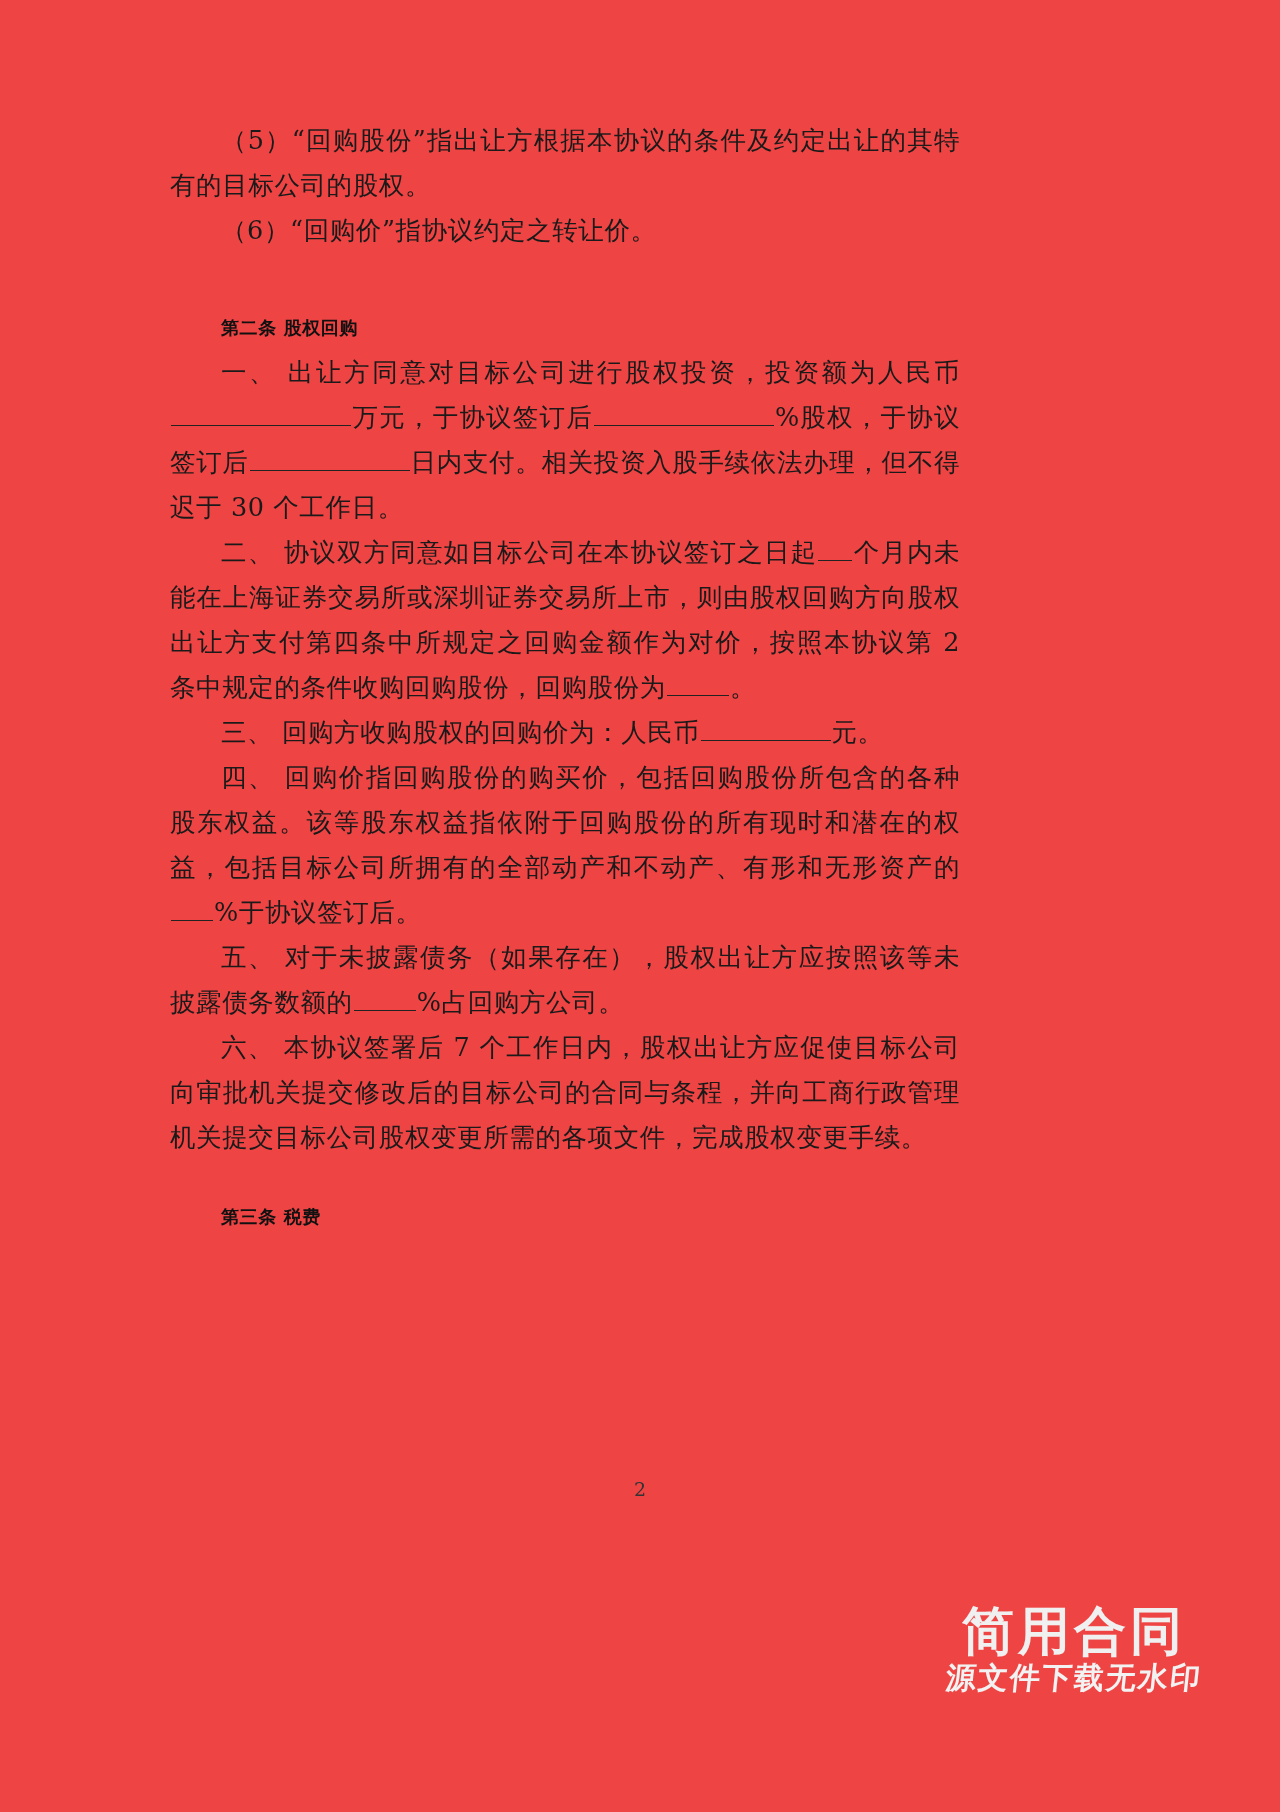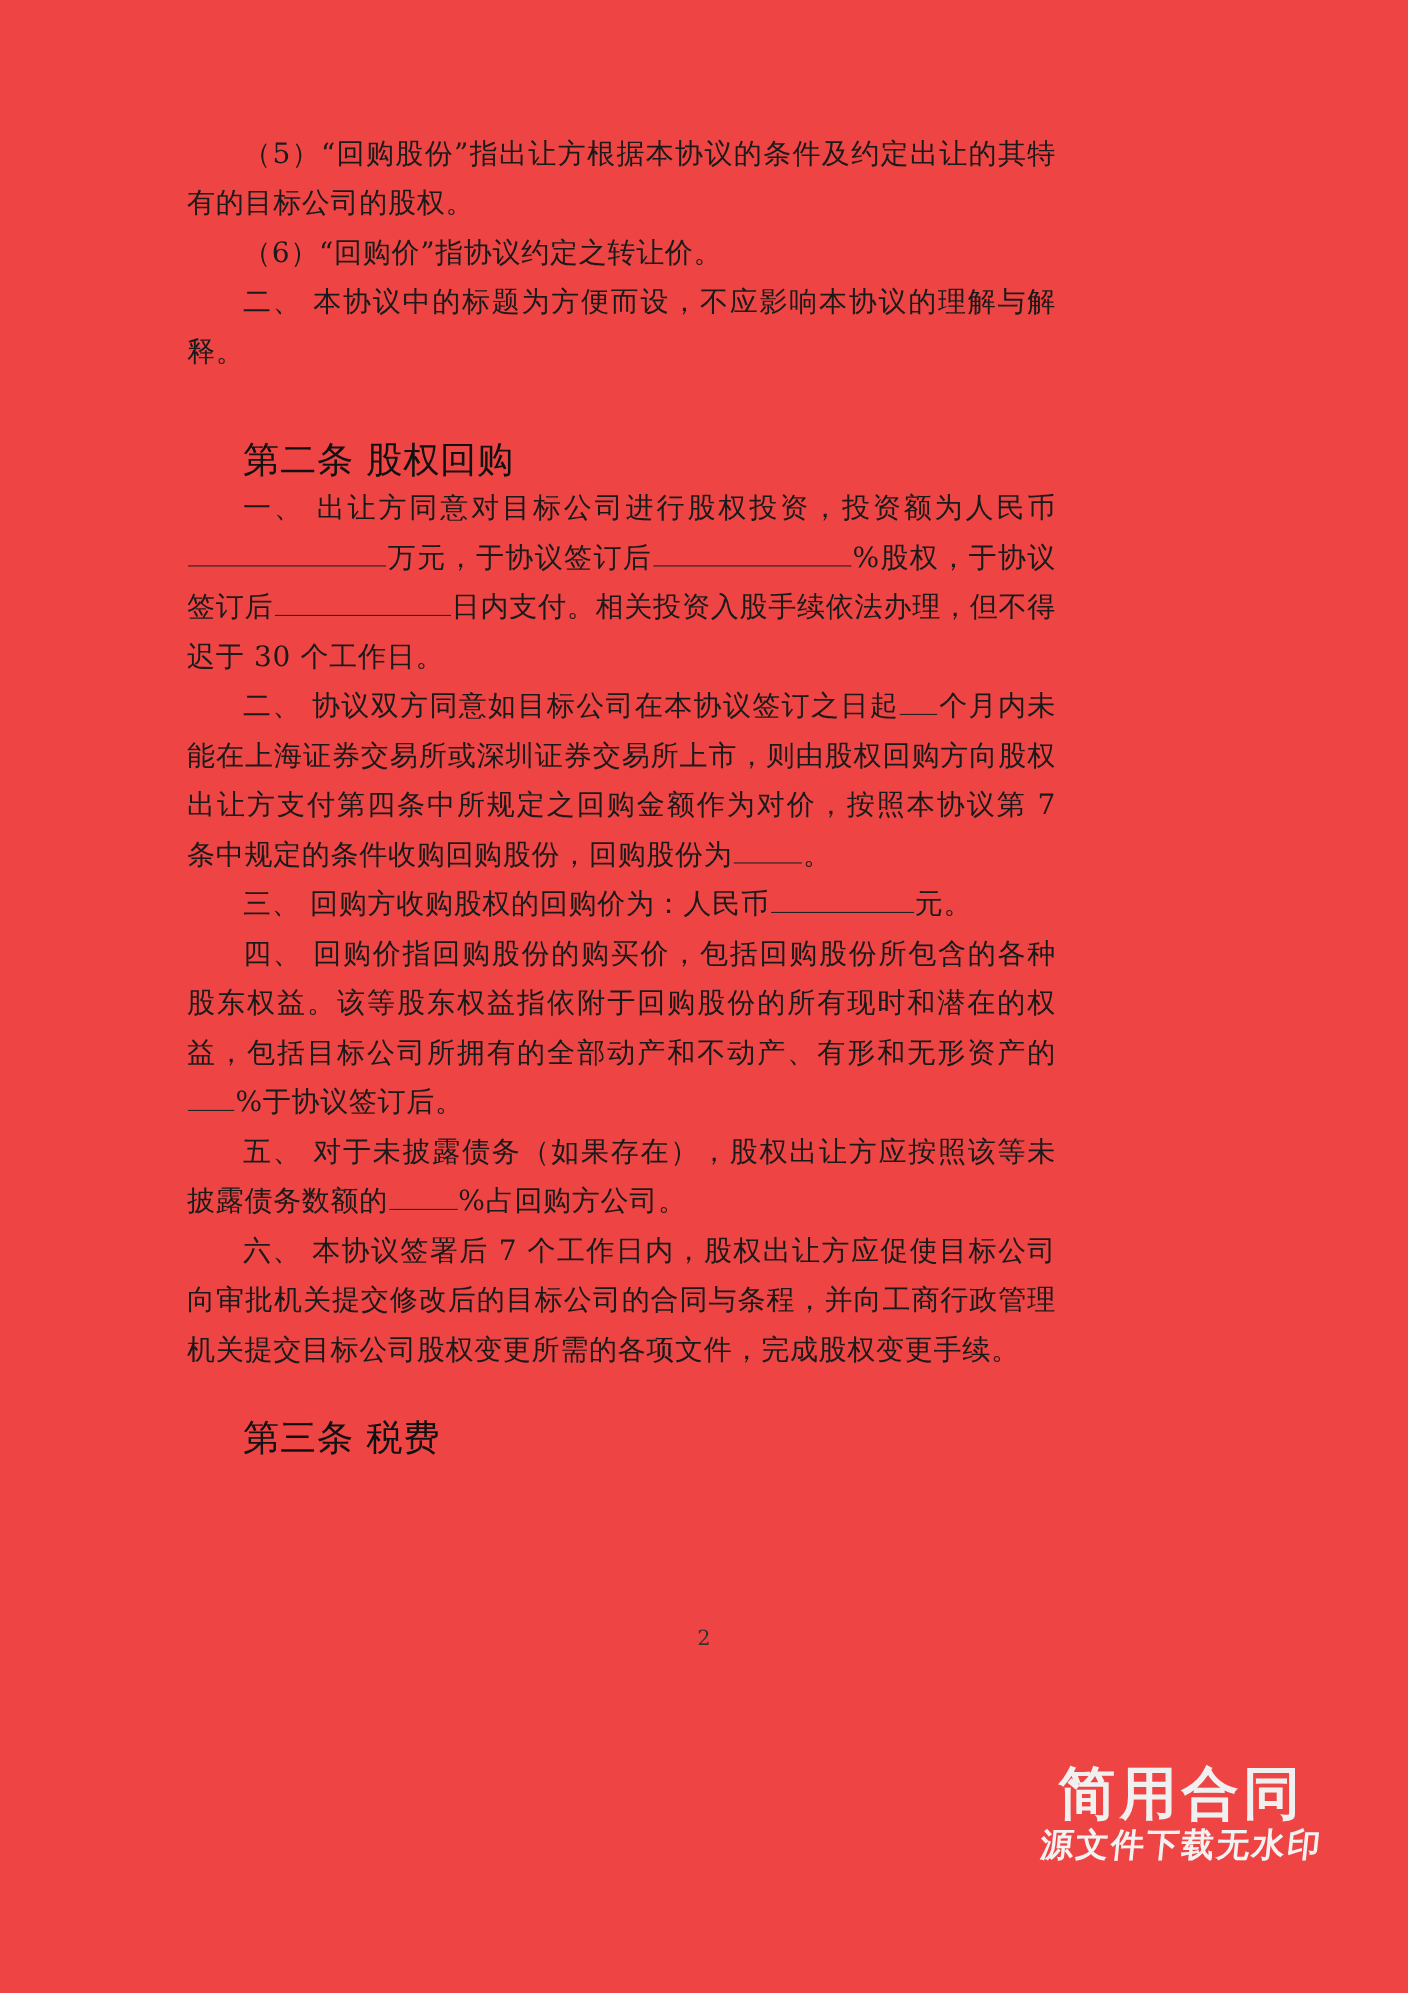--- a/index.html
+++ b/index.html
@@ -34,23 +34,23 @@
     text-justify: inter-ideograph;
     margin: 0 0 0 0;
     letter-spacing: 0.6px;
     white-space: normal;
   }
   .para.indent {
     text-indent: 51px;
   }
   .heading {
     font-family: "DejaVu Serif", "Liberation Serif", serif;
-    font-size: 33px;
+    font-size: 18px;
     line-height: 45px;
-    font-weight: normal;
+    font-weight: bold;
     color: #111111;
     text-indent: 51px;
     letter-spacing: 0.6px;
     margin: 0;
   }
   .spacer-lg { height: 52px; }
   .spacer-md { height: 34px; }
 
   
   .blank {
@@ -113,29 +113,28 @@
 <div class="page">
 
   <div class="content">
 
     <p class="para indent">（5）“回购股份”指出让方根据本协议的条件及约定出让的其特有的目标公司的股权。</p>
 
     <p class="para indent">（6）“回购价”指协议约定之转让价。</p>
 
 
 
-    <p class="para indent">二、 本协议中的标题为方便而设，不应影响本协议的理解与解释。</p>
 
     <div class="spacer-lg"></div>
 
     <p class="heading">第二条  股权回购</p>
 
     <p class="para indent"><span>一、 出让方同意对目标公司进行股权投资，投资额为人民币</span><span class="blank w-xl"></span><span>万元，于协议签订后</span><span class="blank w-xl"></span><span>%股权，于协议签订后</span><span class="blank w-lg"></span><span>日内支付。相关投资入股手续依法办理，但不得迟于 30 个工作日。</span></p>
 
-    <p class="para indent"><span>二、 协议双方同意如目标公司在本协议签订之日起</span><span class="blank w-xxs"></span><span>个月内未能在上海证券交易所或深圳证券交易所上市，则由股权回购方向股权出让方支付第四条中所规定之回购金额作为对价，按照本协议第 7 条中规定的条件收购回购股份，回购股份为</span><span class="blank w-sm"></span><span>。</span></p>
+    <p class="para indent"><span>二、 协议双方同意如目标公司在本协议签订之日起</span><span class="blank w-xxs"></span><span>个月内未能在上海证券交易所或深圳证券交易所上市，则由股权回购方向股权出让方支付第四条中所规定之回购金额作为对价，按照本协议第 2 条中规定的条件收购回购股份，回购股份为</span><span class="blank w-sm"></span><span>。</span></p>
 
     <p class="para indent"><span>三、 回购方收购股权的回购价为：人民币</span><span class="blank w-md"></span><span>元。</span></p>
 
     <p class="para indent"><span>四、 回购价指回购股份的购买价，包括回购股份所包含的各种股东权益。该等股东权益指依附于回购股份的所有现时和潜在的权益，包括目标公司所拥有的全部动产和不动产、有形和无形资产的</span><span class="blank w-xs"></span><span>%于协议签订后。</span></p>
 
     <p class="para indent"><span>五、 对于未披露债务（如果存在），股权出让方应按照该等未披露债务数额的</span><span class="blank w-sm"></span><span>%占回购方公司。</span></p>
 
     <p class="para indent">六、 本协议签署后 7 个工作日内，股权出让方应促使目标公司向审批机关提交修改后的目标公司的合同与条程，并向工商行政管理机关提交目标公司股权变更所需的各项文件，完成股权变更手续。</p>
 
     <div class="spacer-md"></div>

